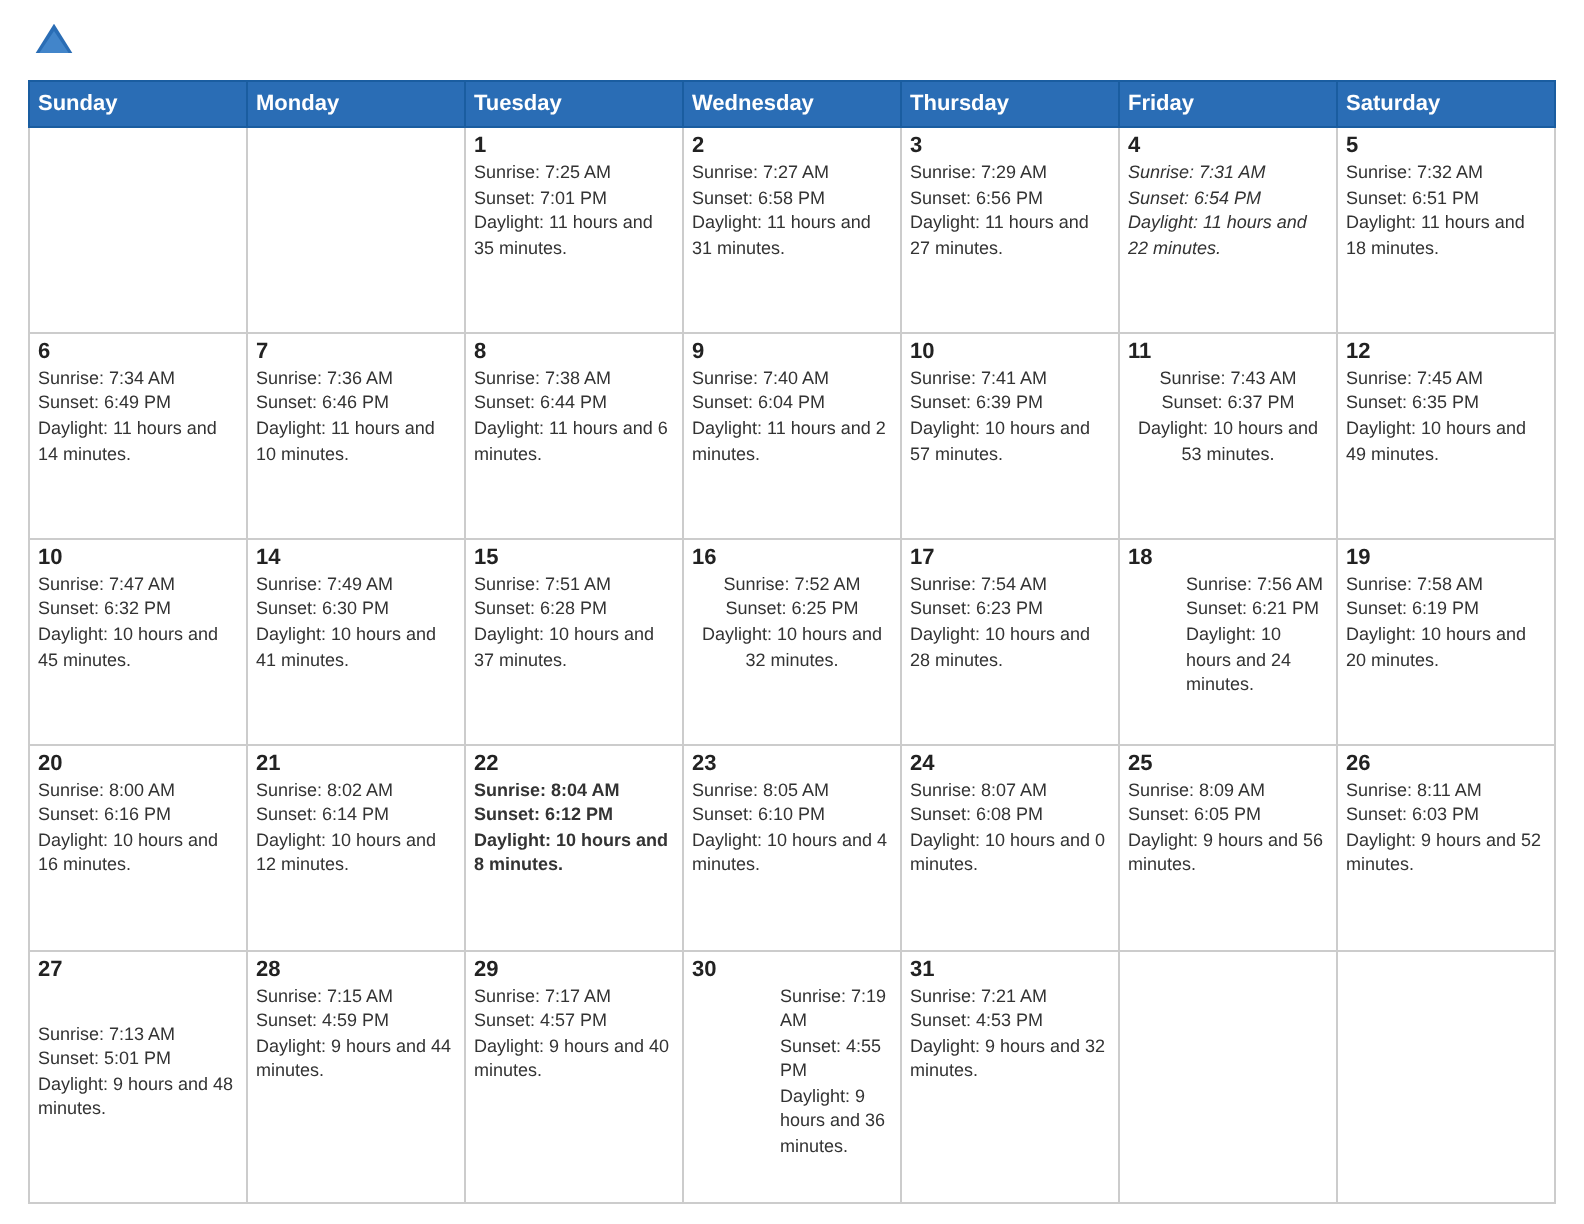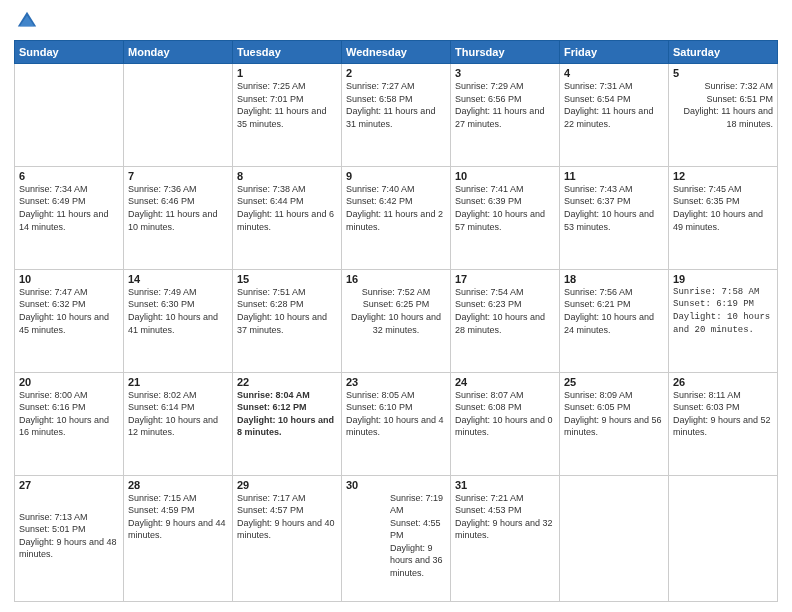--- a/index.html
+++ b/index.html
@@ -153,27 +153,27 @@
 Daylight: 11 hours and 31 minutes.</div>
           </td>
           <td>
             <span class="day-num">3</span>
             <div class="day-info" style="white-space: pre-line;">Sunrise: 7:29 AM
 Sunset: 6:56 PM
 Daylight: 11 hours and 27 minutes.</div>
           </td>
           <td>
             <span class="day-num">4</span>
-            <div class="day-info" style="white-space: pre-line;">Sunrise: 7:31 AM
+            <div class="day-info" style="white-space: pre-line; font-style: italic;">Sunrise: 7:31 AM
 Sunset: 6:54 PM
 Daylight: 11 hours and 22 minutes.</div>
           </td>
           <td>
             <span class="day-num">5</span>
-            <div class="day-info" style="white-space: pre-line; text-align: right;">Sunrise: 7:32 AM
+            <div class="day-info" style="white-space: pre-line;">Sunrise: 7:32 AM
 Sunset: 6:51 PM
 Daylight: 11 hours and 18 minutes.</div>
           </td>
         </tr>
         <tr>
           <td>
             <span class="day-num">6</span>
             <div class="day-info" style="white-space: pre-line;">Sunrise: 7:34 AM
 Sunset: 6:49 PM
 Daylight: 11 hours and 14 minutes.</div>
@@ -186,32 +186,32 @@
           </td>
           <td>
             <span class="day-num">8</span>
             <div class="day-info" style="white-space: pre-line;">Sunrise: 7:38 AM
 Sunset: 6:44 PM
 Daylight: 11 hours and 6 minutes.</div>
           </td>
           <td>
             <span class="day-num">9</span>
             <div class="day-info" style="white-space: pre-line;">Sunrise: 7:40 AM
-Sunset: 6:42 PM
+Sunset: 6:04 PM
 Daylight: 11 hours and 2 minutes.</div>
           </td>
           <td>
             <span class="day-num">10</span>
             <div class="day-info" style="white-space: pre-line;">Sunrise: 7:41 AM
 Sunset: 6:39 PM
 Daylight: 10 hours and 57 minutes.</div>
           </td>
           <td>
             <span class="day-num">11</span>
-            <div class="day-info" style="white-space: pre-line;">Sunrise: 7:43 AM
+            <div class="day-info" style="white-space: pre-line; text-align: center;">Sunrise: 7:43 AM
 Sunset: 6:37 PM
 Daylight: 10 hours and 53 minutes.</div>
           </td>
           <td>
             <span class="day-num">12</span>
             <div class="day-info" style="white-space: pre-line;">Sunrise: 7:45 AM
 Sunset: 6:35 PM
 Daylight: 10 hours and 49 minutes.</div>
           </td>
         </tr>
@@ -241,27 +241,27 @@
 Daylight: 10 hours and 32 minutes.</div>
           </td>
           <td>
             <span class="day-num">17</span>
             <div class="day-info" style="white-space: pre-line;">Sunrise: 7:54 AM
 Sunset: 6:23 PM
 Daylight: 10 hours and 28 minutes.</div>
           </td>
           <td>
             <span class="day-num">18</span>
-            <div class="day-info" style="white-space: pre-line;">Sunrise: 7:56 AM
+            <div class="day-info" style="white-space: pre-line; margin-left: 29px;">Sunrise: 7:56 AM
 Sunset: 6:21 PM
 Daylight: 10 hours and 24 minutes.</div>
           </td>
           <td>
             <span class="day-num">19</span>
-            <div class="day-info" style="white-space: pre-line; font-family: Liberation Mono, monospace;">Sunrise: 7:58 AM
+            <div class="day-info" style="white-space: pre-line;">Sunrise: 7:58 AM
 Sunset: 6:19 PM
 Daylight: 10 hours and 20 minutes.</div>
           </td>
         </tr>
         <tr>
           <td>
             <span class="day-num">20</span>
             <div class="day-info" style="white-space: pre-line;">Sunrise: 8:00 AM
 Sunset: 6:16 PM
 Daylight: 10 hours and 16 minutes.</div>

